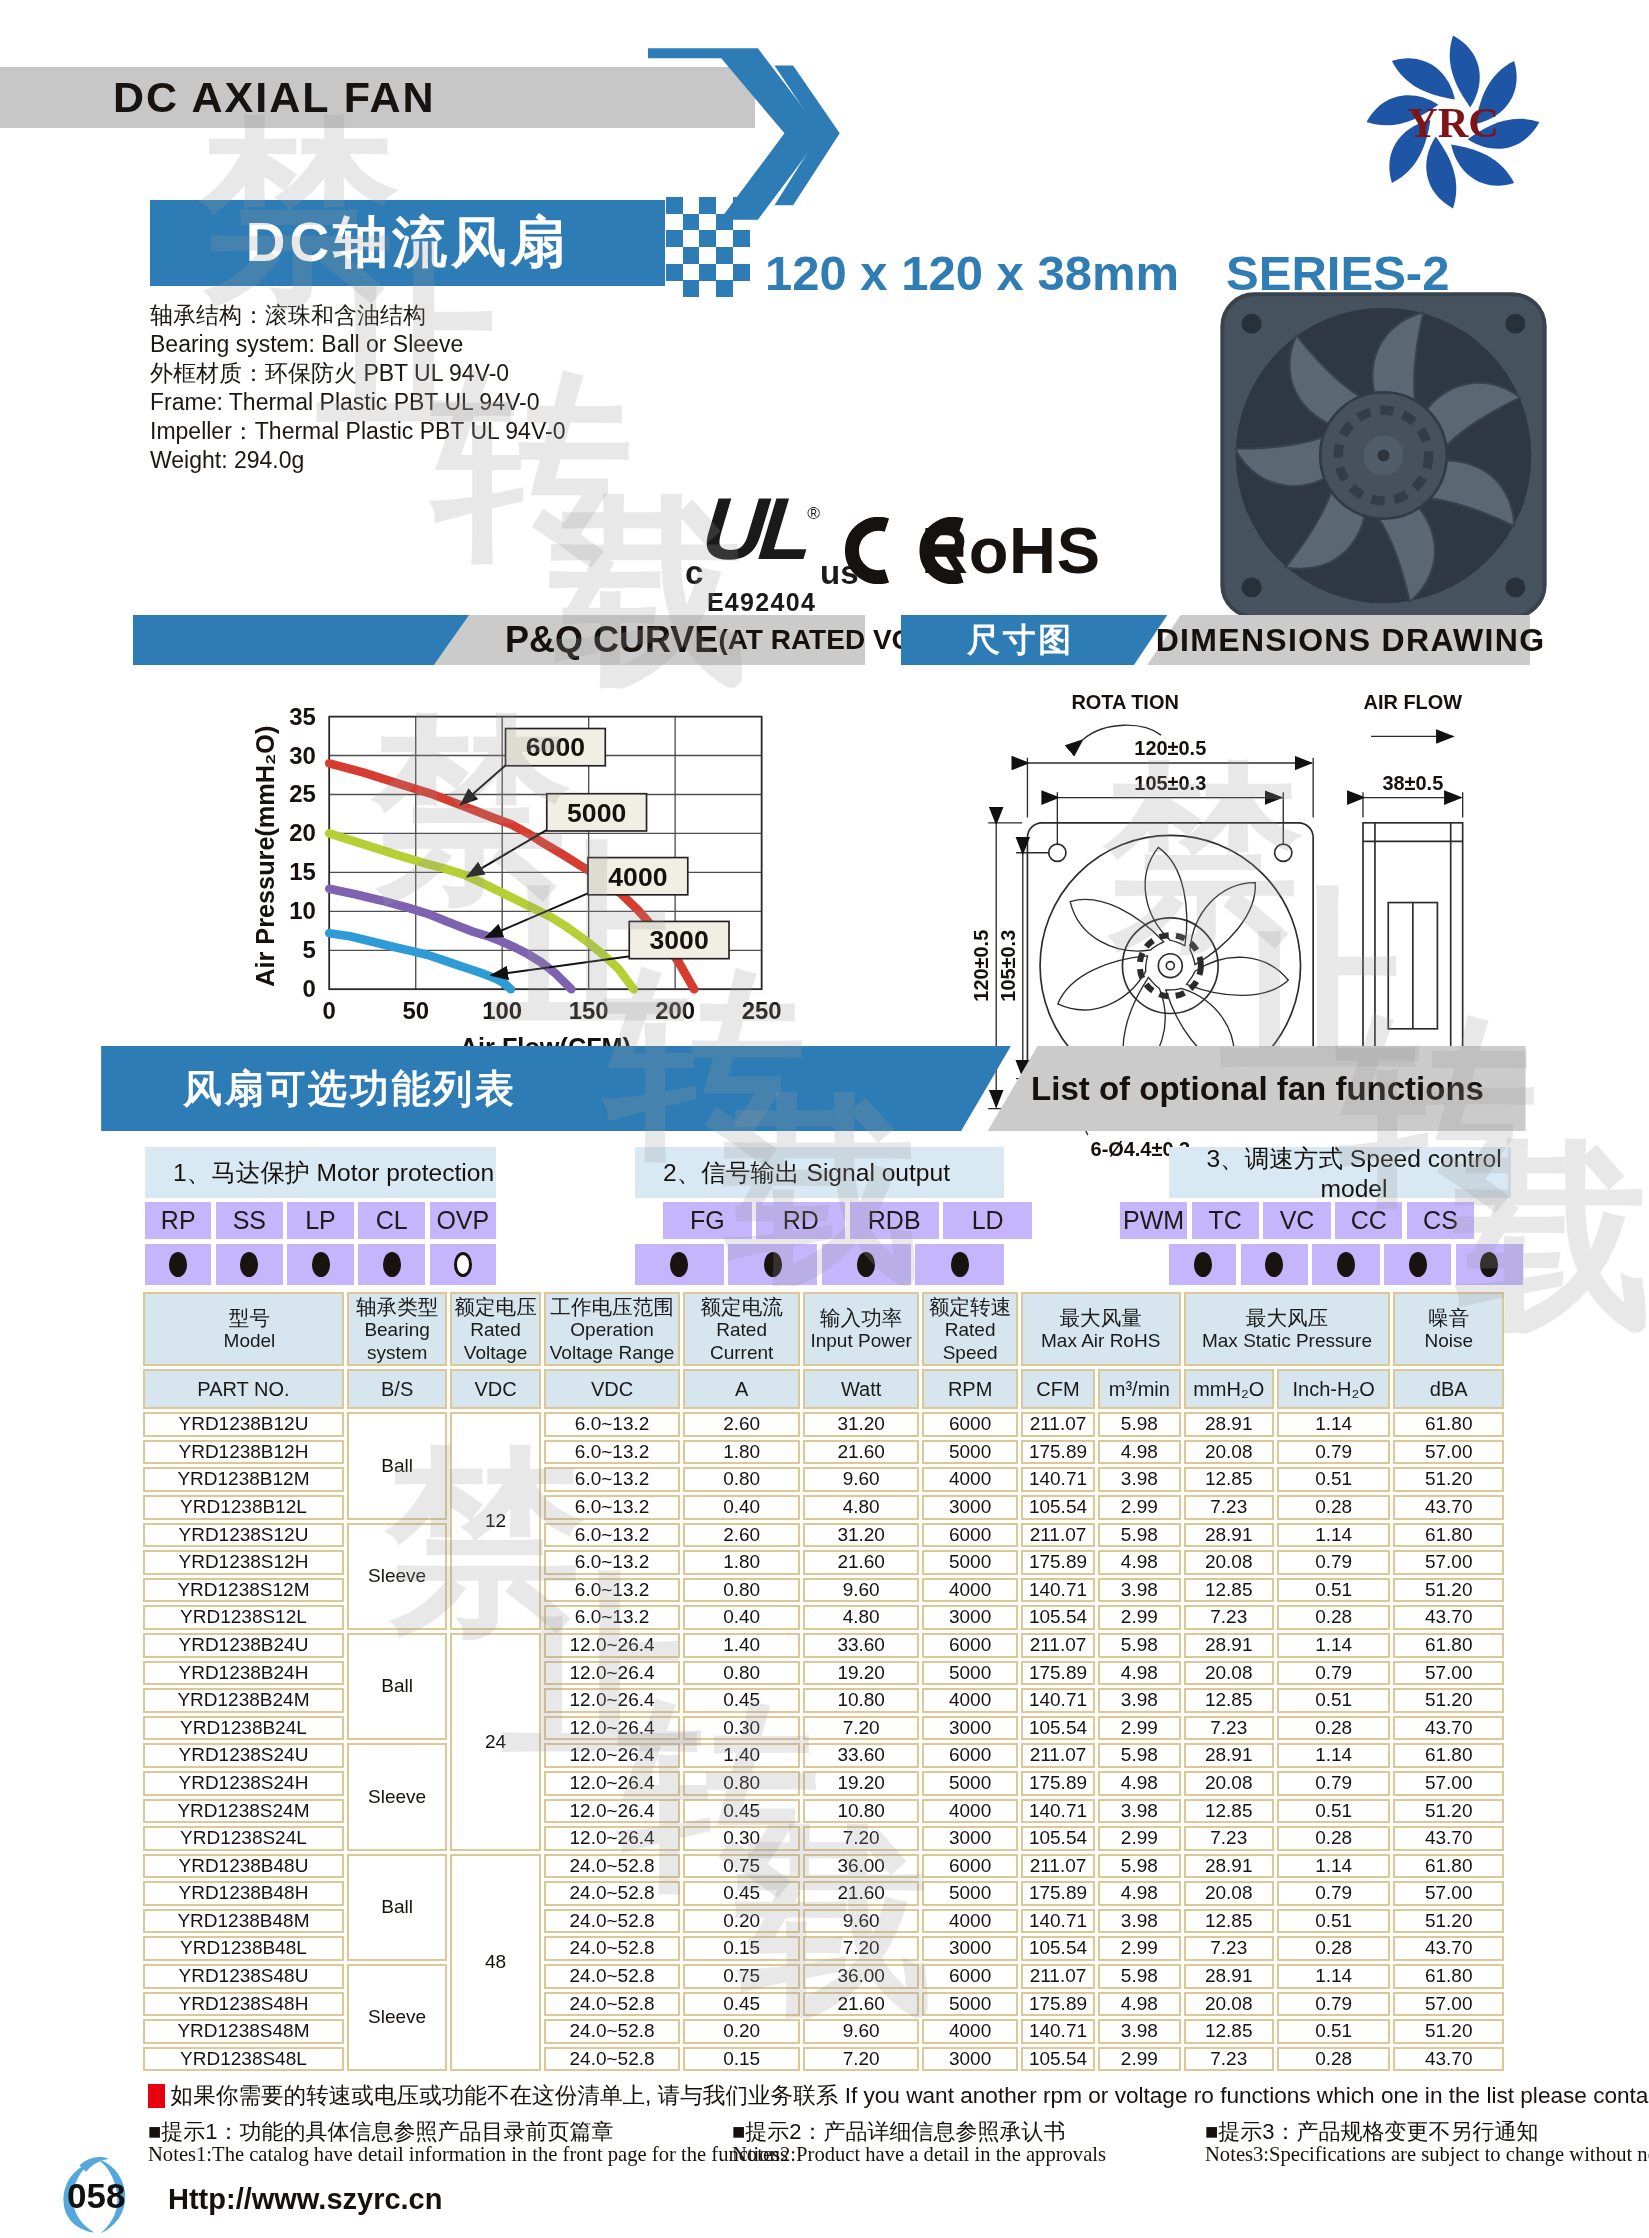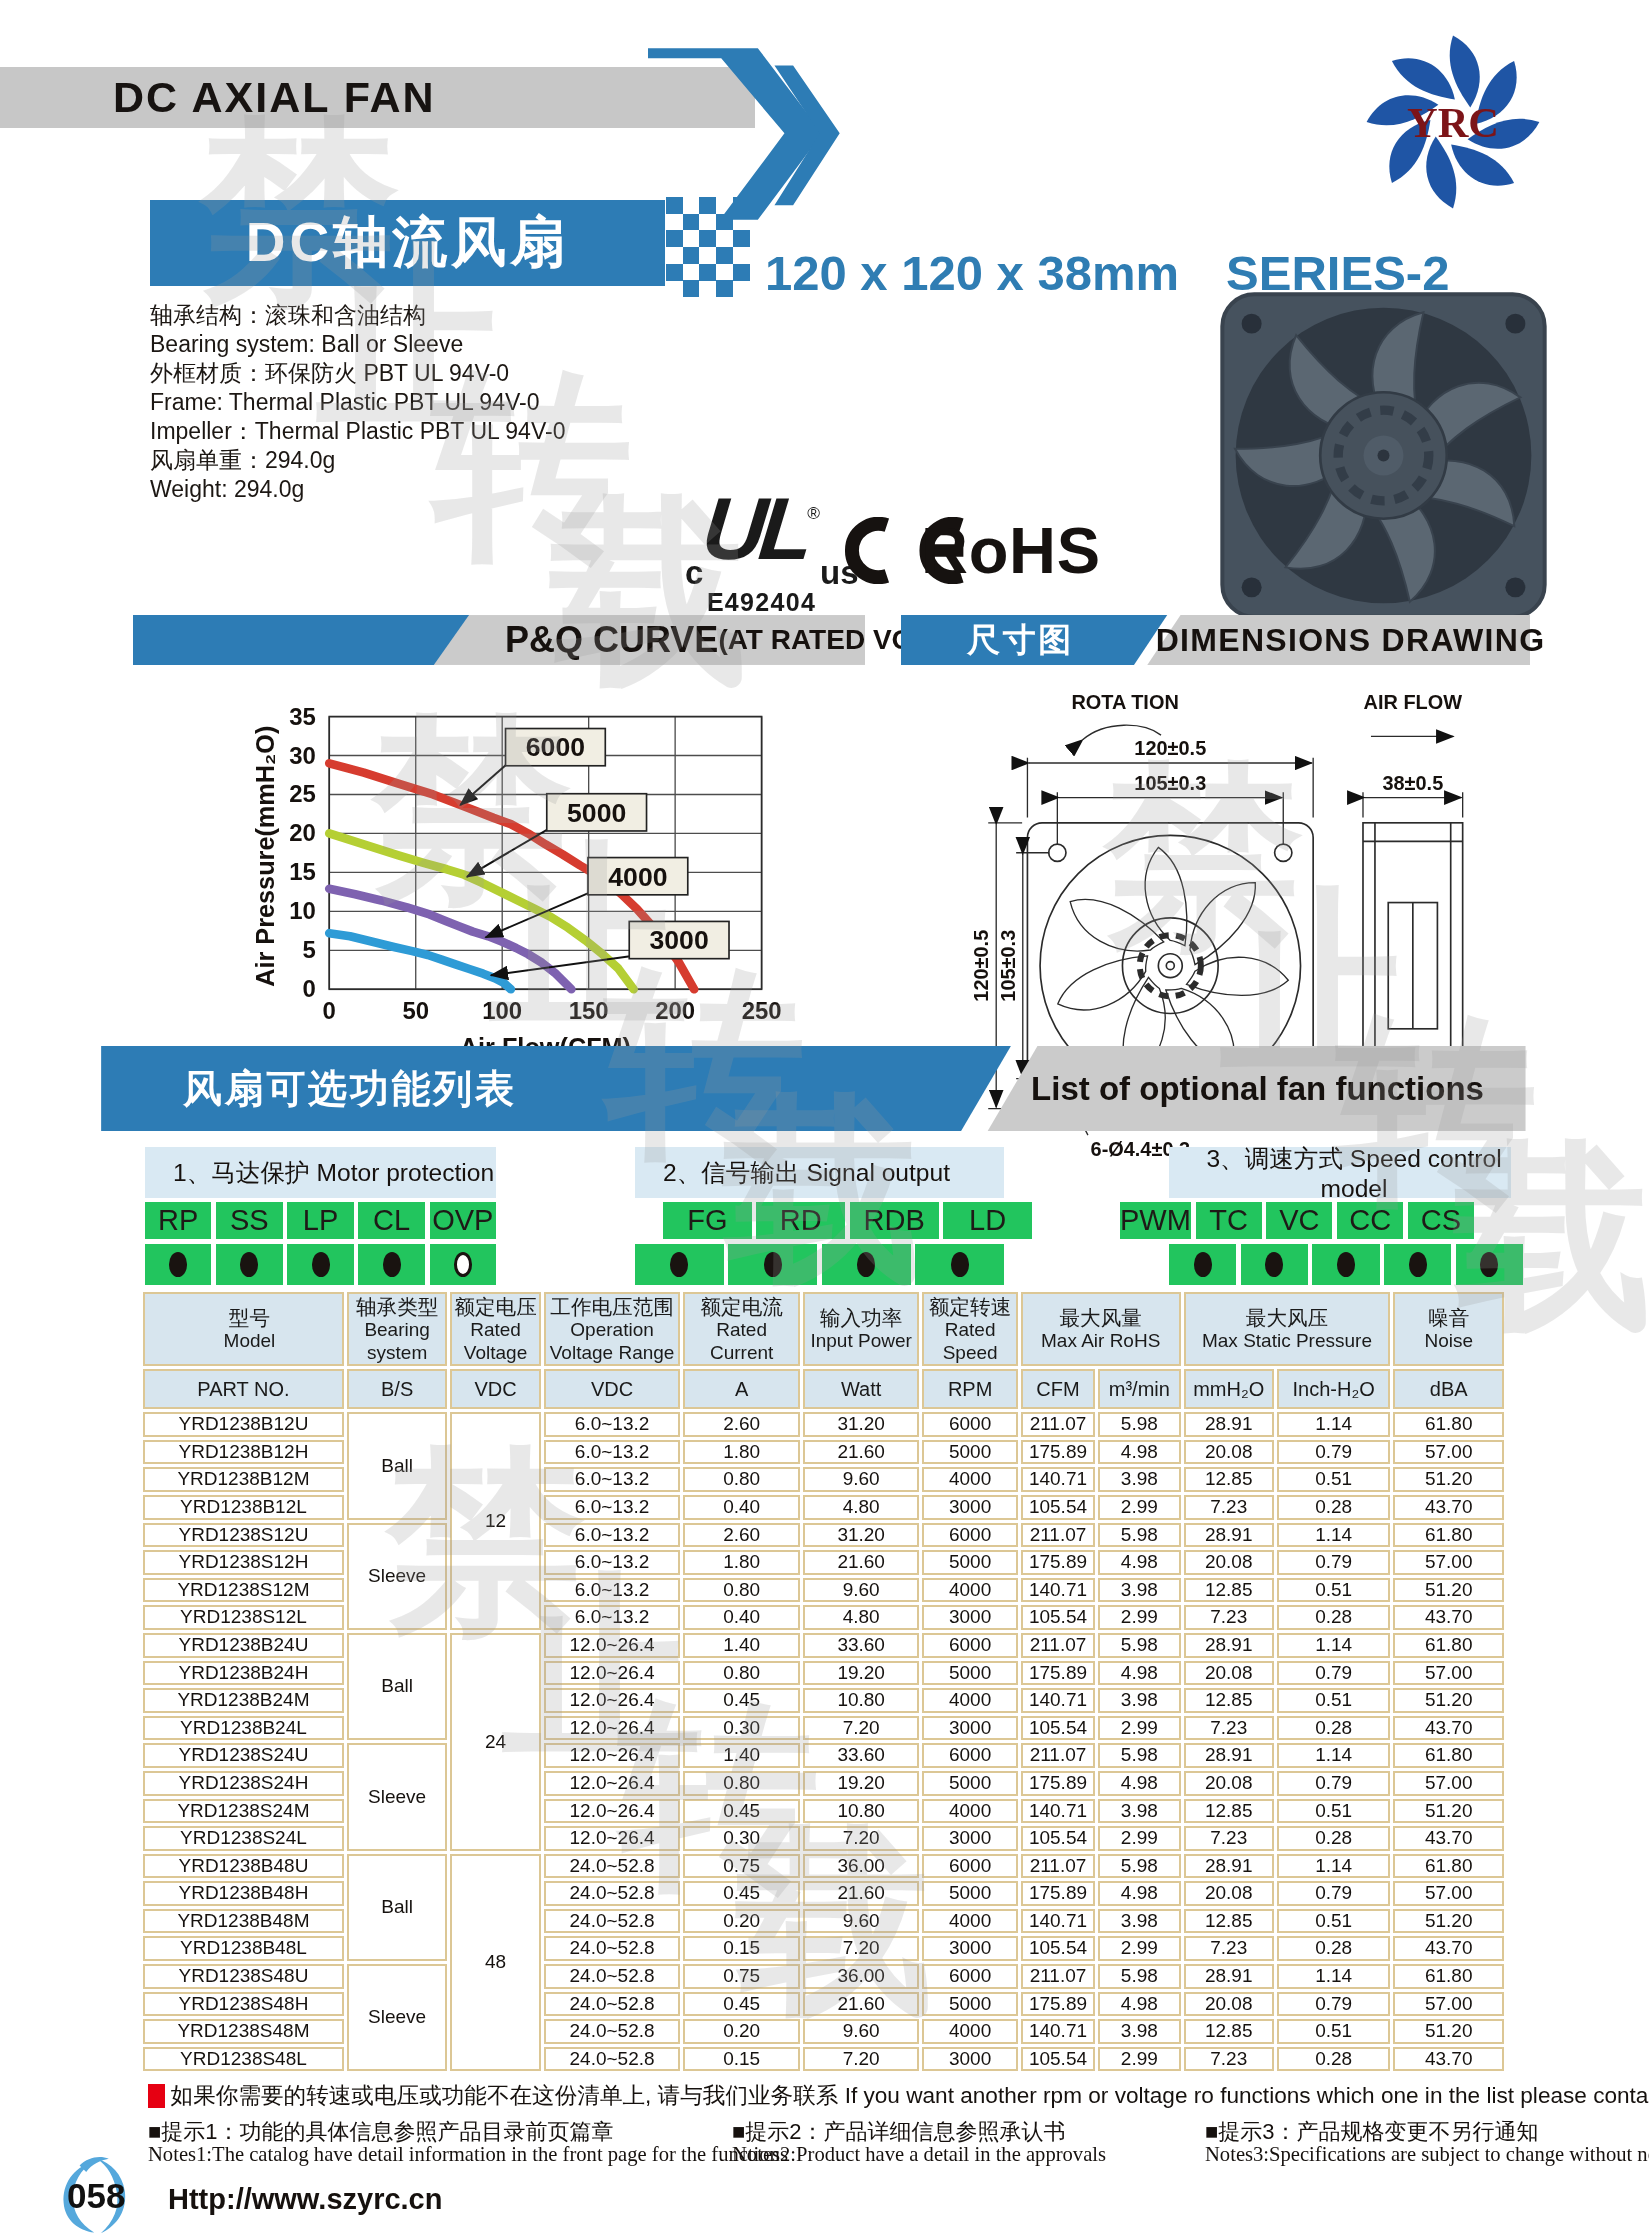--- a/index.html
+++ b/index.html
@@ -31,21 +31,21 @@
   #pq-text{left:505px;top:615px;height:50px;font-size:36px;font-weight:800;color:#16110e;}
   #pq-text .sub{font-size:28px;font-weight:700;}
   #dim-cn{left:924px;top:615px;width:193px;height:50px;justify-content:center;color:#fff;font-size:33px;font-weight:800;letter-spacing:2.7px;}
   #dim-en{left:1171px;top:615px;width:359px;height:50px;justify-content:center;font-size:32px;font-weight:800;letter-spacing:1.3px;color:#16110e;}
   #opt-cn{left:143px;top:1046px;height:85px;font-size:39px;font-weight:800;letter-spacing:2.7px;color:#fff;}
   #opt-en{left:1038px;top:1046px;width:439px;height:85px;justify-content:center;font-size:33px;font-weight:600;color:#16110e;}
   
   .opt-title{position:absolute;top:1147px;height:51px;background:#d9e9f3;display:flex;align-items:center;padding-left:28px;font-size:24.6px;color:#16110e;box-sizing:border-box;}
   .opt-labels{position:absolute;top:1202px;height:37px;display:flex;gap:4.7px;}
   .opt-dots{position:absolute;top:1244px;height:41px;display:flex;gap:4.7px;}
-  .opt-cell{flex:1;background:#22c55e;display:flex;align-items:center;justify-content:center;font-size:29px;color:#1e1a17;}
+  .opt-cell{flex:1;background:#c4b5fd;display:flex;align-items:center;justify-content:center;font-size:25px;color:#1e1a17;}
   .dot-on{width:18px;height:24.6px;border-radius:50%;background:#191310;}
   .dot-off{width:18px;height:24.6px;border-radius:50%;border:3.3px solid #191310;background:#fff;box-sizing:border-box;}
   
   #spec-table{position:absolute;left:140px;top:1289px;border-collapse:separate;border-spacing:3.3px;table-layout:fixed;width:1367px;}
   #spec-table td,#spec-table th{border:2px solid #dcc795;text-align:center;vertical-align:middle;padding:0;background:#fff;overflow:hidden;}
   #spec-table thead th{background:#d7e5ee;font-weight:400;}
   .h-cn{font-size:20.6px;line-height:25px;}
   .h-en{font-size:19px;line-height:22.6px;}
   #spec-table .units td{background:#d7e5ee;font-size:20px;height:36px;}
   #spec-table tbody td{font-size:19px;height:20.6px;line-height:20.6px;color:#16120f;}
@@ -132,21 +132,20 @@
   <div class="abs" id="size-line">
     <span>120 x 120 x 38mm</span><span class="gap"></span><span>SERIES-2</span>
   </div>
 
   <div class="abs" id="spec-lines">
       <div class="spec-line">轴承结构：滚珠和含油结构</div>
       <div class="spec-line">Bearing system:  Ball or Sleeve</div>
       <div class="spec-line">外框材质：环保防火 PBT UL 94V-0</div>
       <div class="spec-line">Frame: Thermal Plastic PBT UL 94V-0</div>
       <div class="spec-line">Impeller：Thermal Plastic PBT UL 94V-0</div>
-      <div class="spec-line">风扇单重：294.0g</div>
       <div class="spec-line">Weight:  294.0g</div>
     </div>
 
   <div class="abs" id="ul-block">
     <div id="ul-row"><span class="ul-c">c</span><span class="ul-main">UL</span><span class="ul-reg">®</span><span class="ul-us">us</span></div>
     <div id="ul-file">E492404</div>
   </div>
   <svg class="abs" style="left:825px;top:517px;" width="153" height="67" viewBox="0 0 230 100">
     <path d="M93,12 A40,40 0 1 0 93,88" stroke="#161210" stroke-width="21" fill="none"></path>
     <path d="M205,12 A40,40 0 1 0 205,88" stroke="#161210" stroke-width="21" fill="none"></path>

